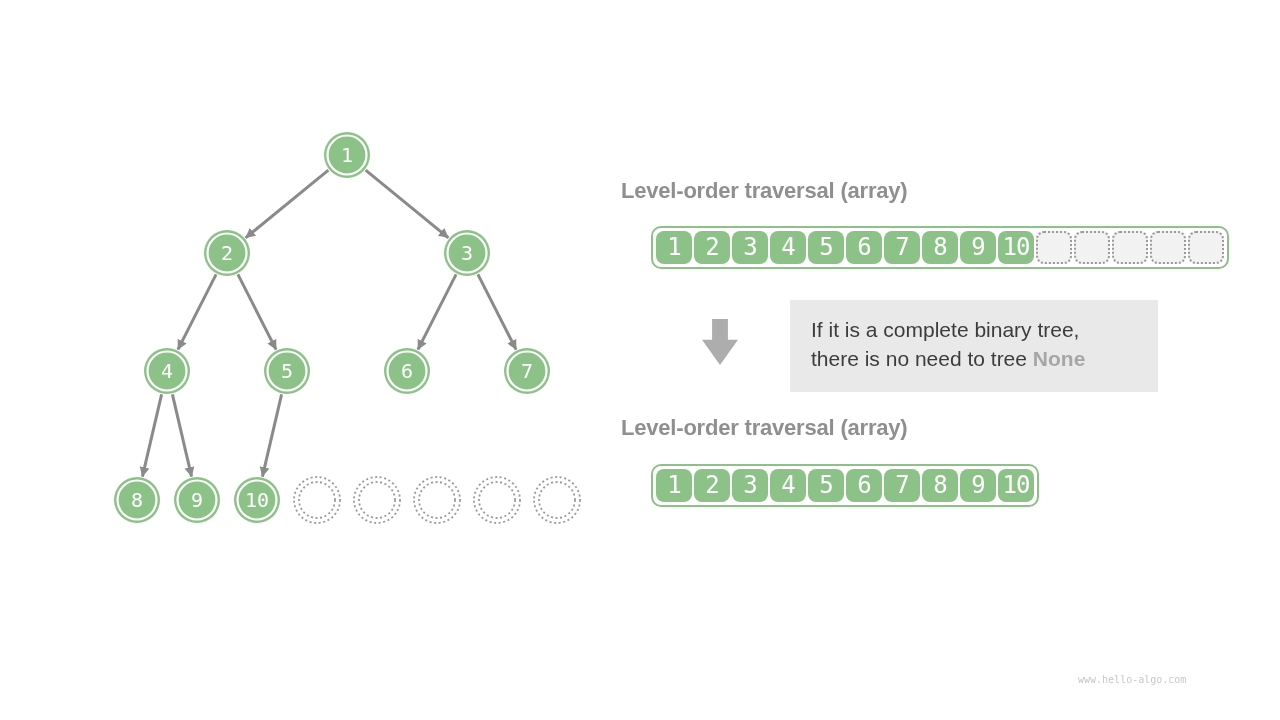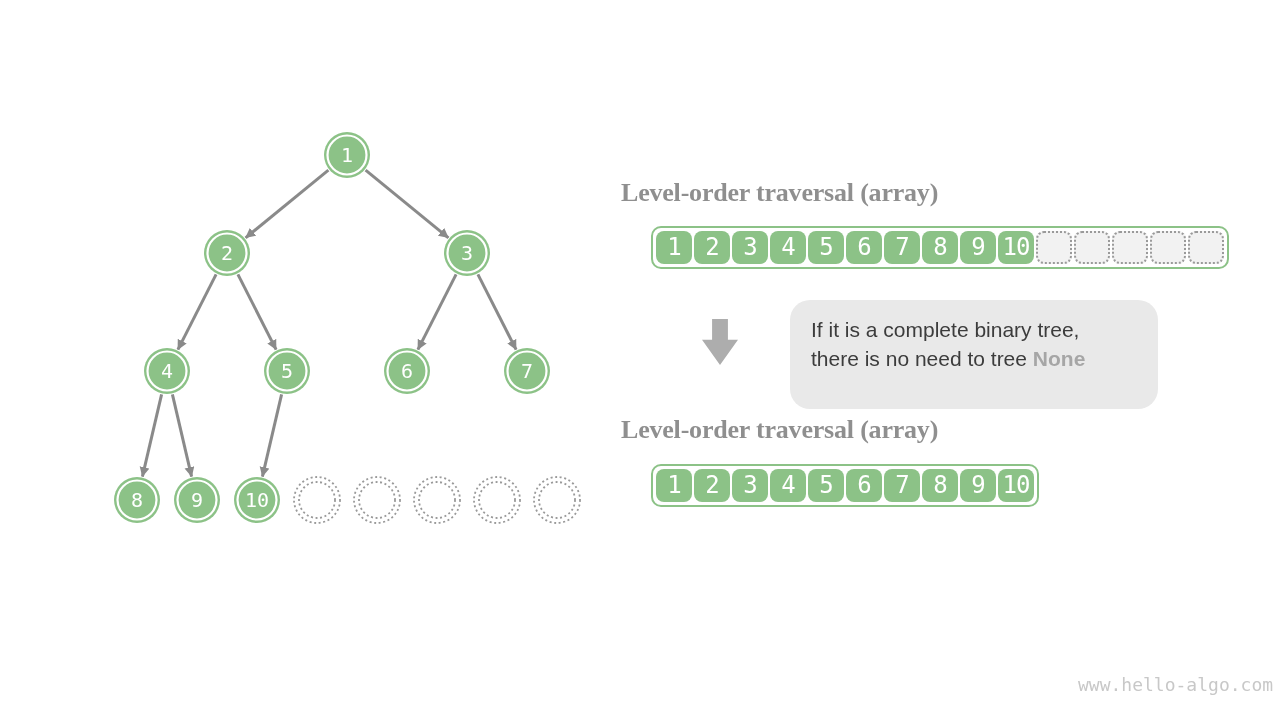--- a/index.html
+++ b/index.html
@@ -38,26 +38,25 @@
   .dotted-circle {
     fill: none;
     stroke: var(--empty-dotted, #9A9A9A);
     stroke-width: 1.8;
     stroke-dasharray: 2 2.6;
   }
   .dotted-circle.outer { fill: #ffffff; }
 
   .section-label {
     position: absolute;
-    font-size: 26px;
+    font-size: 22px;
     font-weight: 700;
     letter-spacing: -0.2px;
     color: var(--label-gray, #8F8F8F);
     white-space: nowrap;
-    font-family: Liberation Serif, serif;
   }
   .array {
     position: absolute;
     display: flex;
     gap: 2px;
     padding: 3px;
     border: 2px solid var(--node-green, #8CC287);
     border-radius: 10px;
     background: #ffffff;
   }
@@ -85,40 +84,40 @@
     width: 36px;
     height: 46px;
     background: var(--down-arrow, #ADADAD);
     clip-path: polygon(28% 0, 72% 0, 72% 45%, 100% 45%, 50% 100%, 0 45%, 28% 45%);
   }
   .note-box {
     position: absolute;
     left: 790px;
     top: 300px;
     width: 368px;
-    height: 109px;
+    height: 92px;
     box-sizing: border-box;
     background: var(--note-bg, #E9E9E9);
-    border-radius: 20px;
+    border-radius: 0;
     padding: 15px 12px 0 21px;
     font-size: 21px;
     line-height: 29px;
     color: var(--note-text, #3C3C3C);
   }
   .note-emphasis {
     font-weight: 700;
     color: var(--note-emphasis, #A6A6A6);
     margin-top: 25px;
   }
   .watermark {
     position: absolute;
     left: 1078px;
     top: 674px;
     font-family: "DejaVu Sans Mono", monospace;
-    font-size: 18px;
+    font-size: 10px;
     color: var(--watermark-gray, #C8C8C8);
     white-space: nowrap;
   }
 </style>
 </head>
 <body>
 
 <div class="stage">
 
   <svg id="tree-svg" viewBox="0 0 1280 720" xmlns="http://www.w3.org/2000/svg">

